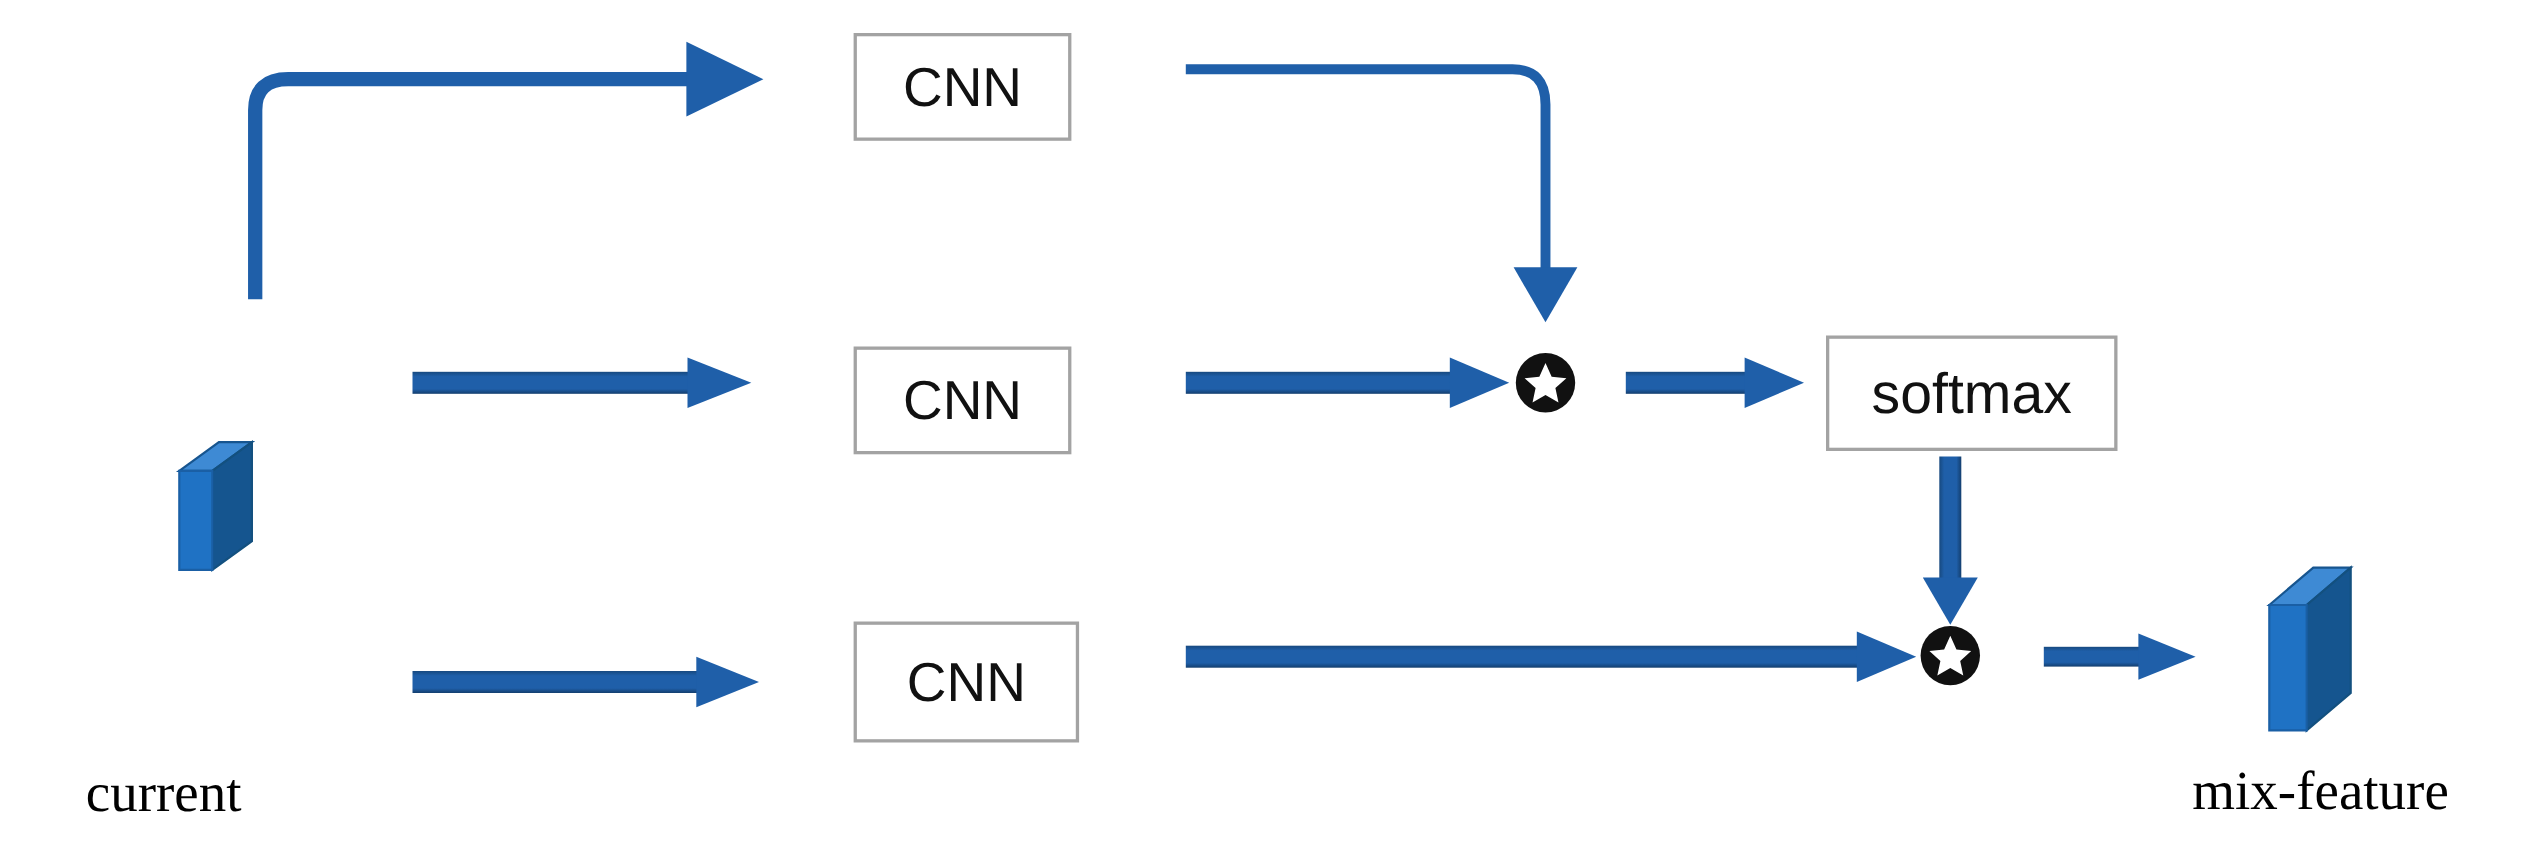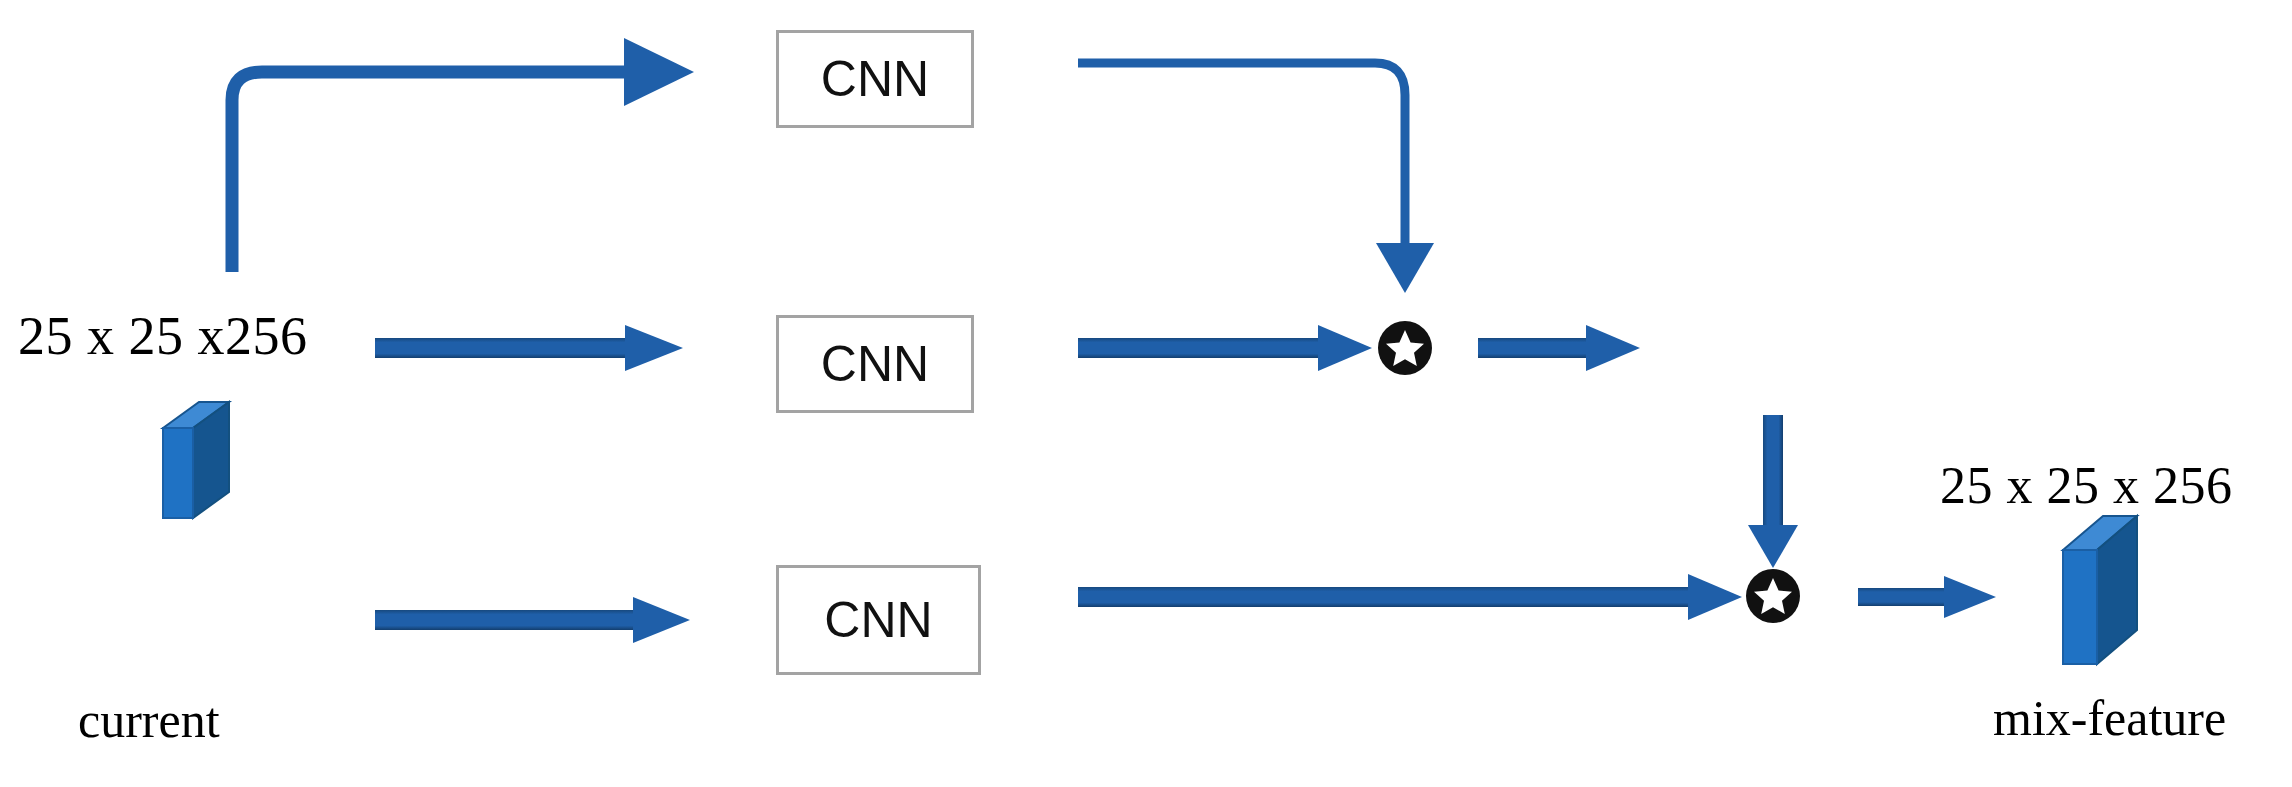--- a/index.html
+++ b/index.html
@@ -186,25 +186,26 @@
   </div>
 
   <div class="proc-box cnn-2">
     <span>CNN</span>
   </div>
 
   <div class="proc-box cnn-3">
     <span>CNN</span>
   </div>
 
-
-  <div class="serif-label label-input-dims">25 x 25 x256</div>
+  <div class="proc-box softmax-box">
+    <span>softmax</span>
+  </div>
+
 
   <div class="serif-label label-current-feature">
     <div>current</div>
     
   </div>
 
-  <div class="serif-label label-out-dims">25 x 25 x 256</div>
 
   <div class="serif-label label-mix-feature">mix-feature</div>
 
 </div>
 
 </body></html>

